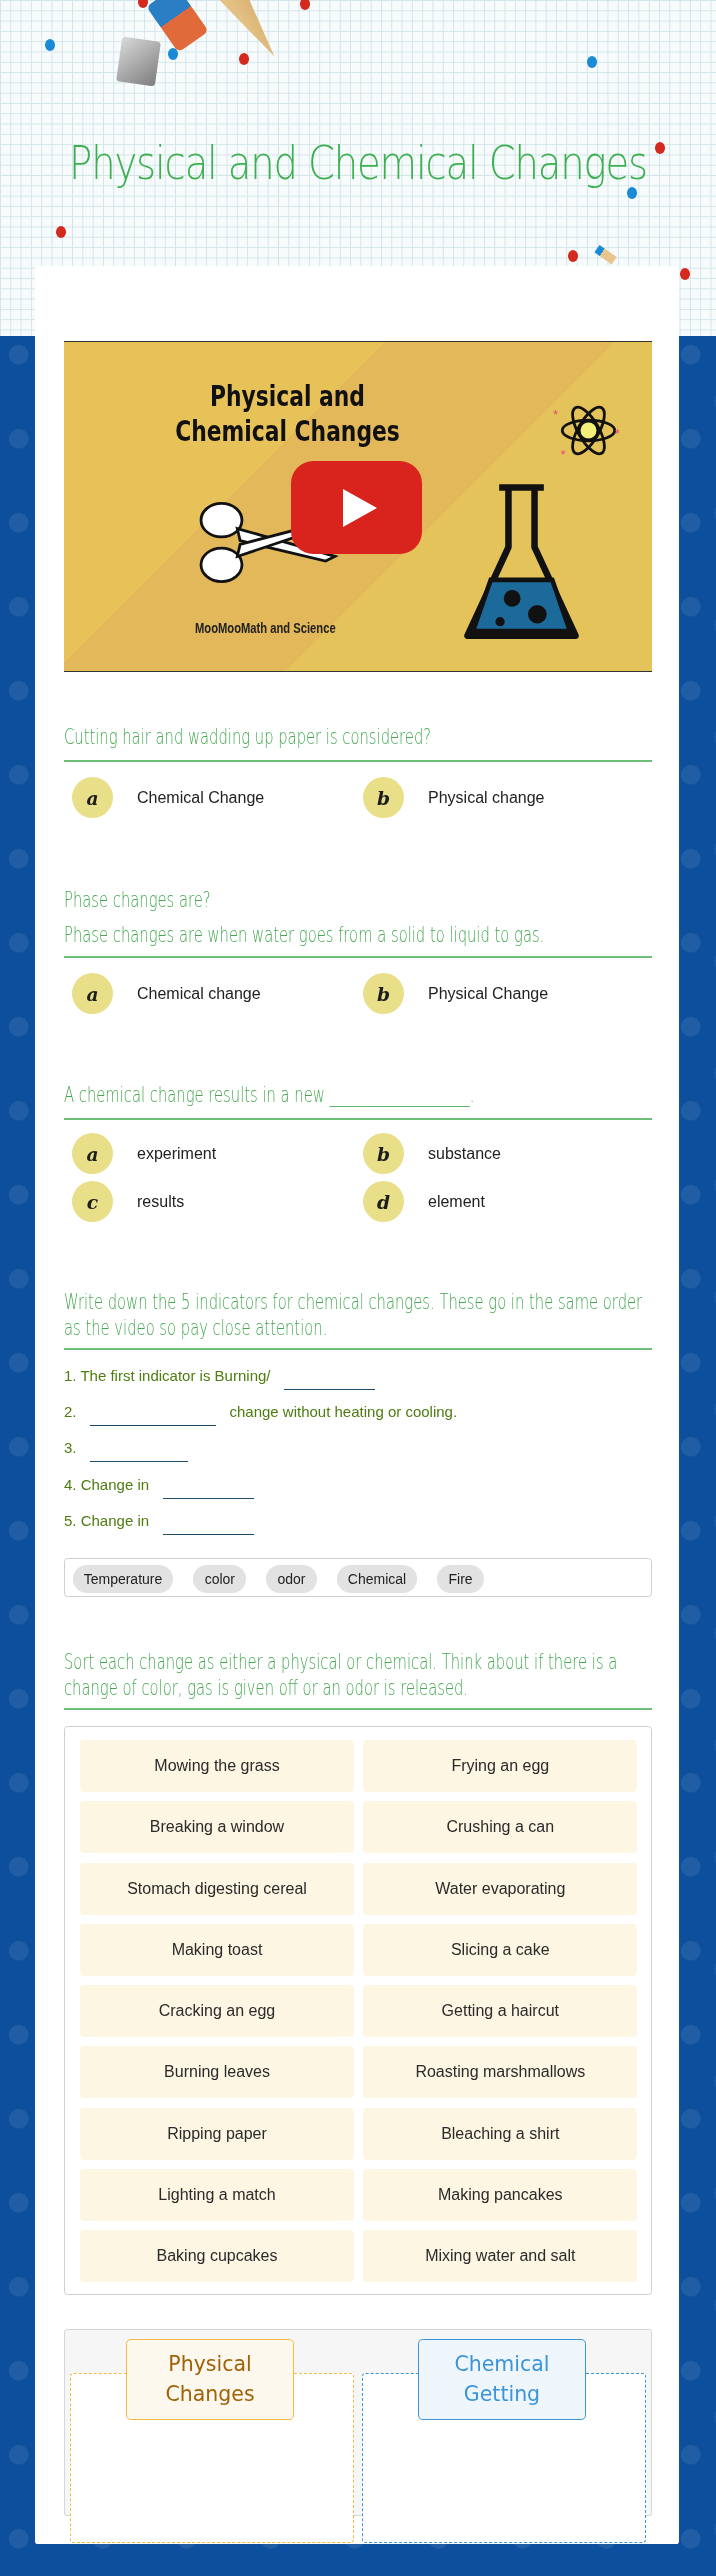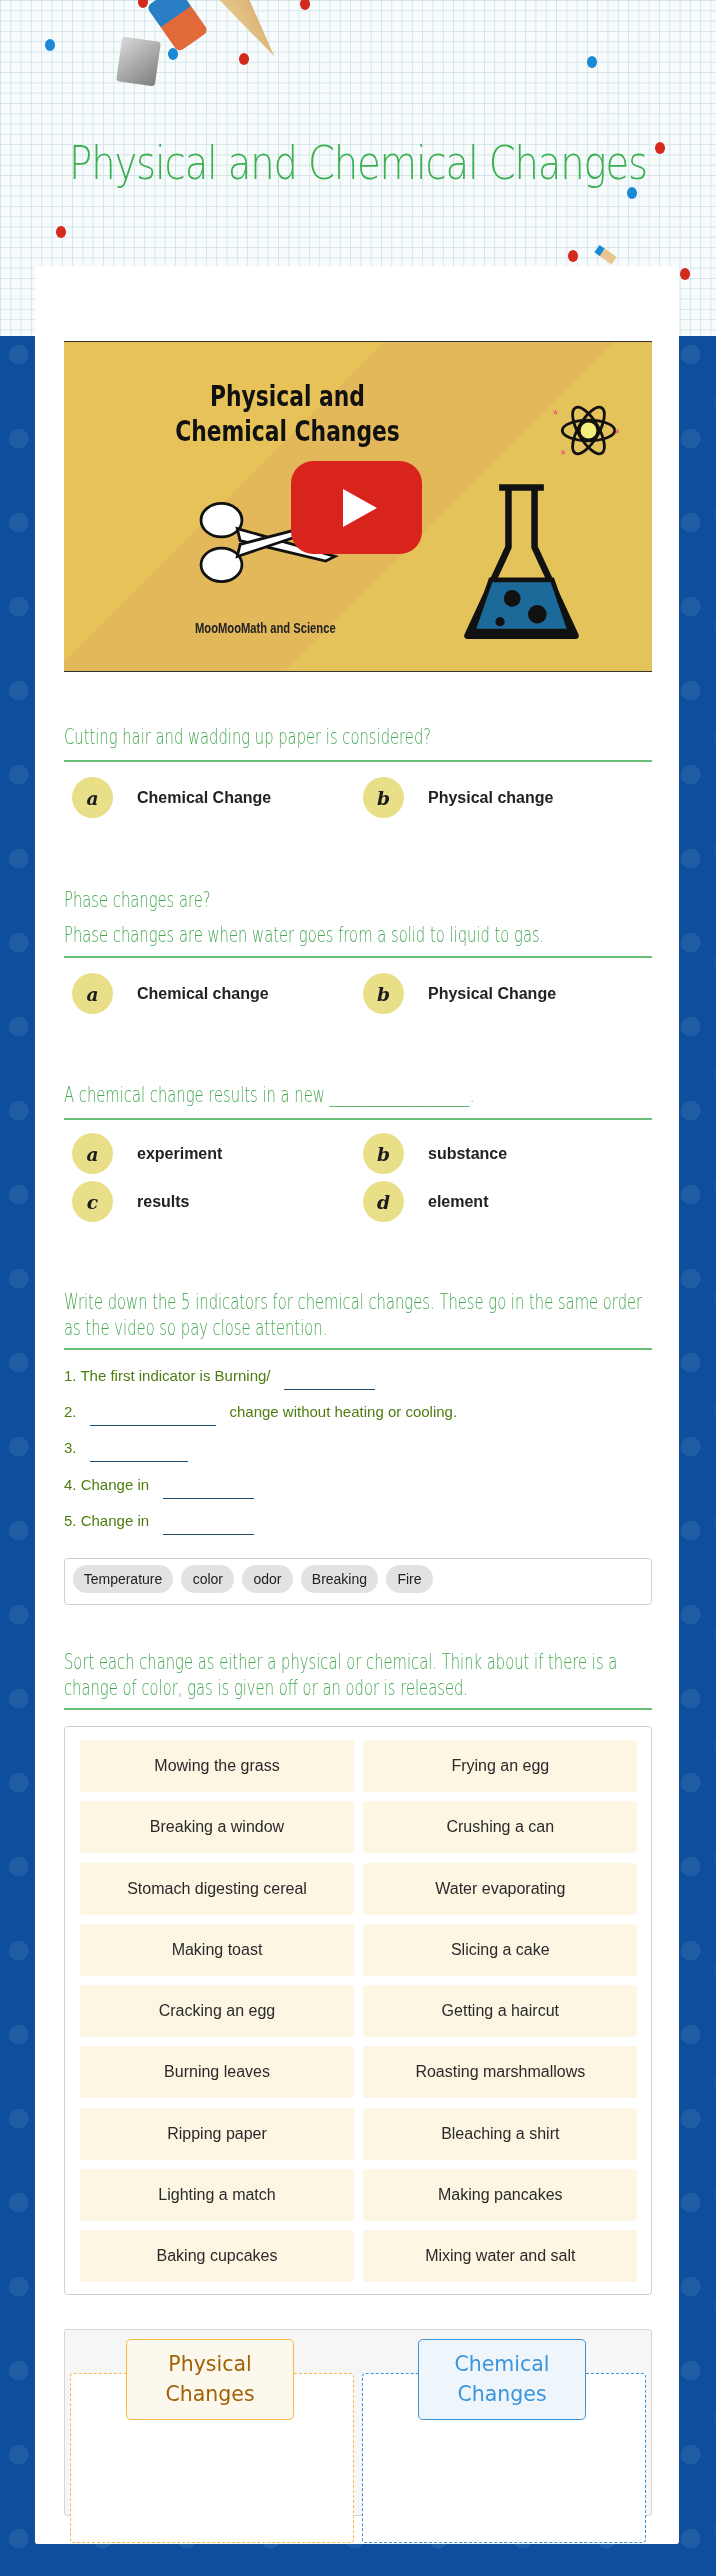--- a/index.html
+++ b/index.html
@@ -79,28 +79,28 @@
     font-family: "DejaVu Sans", sans-serif; font-weight: 300; font-size: 20.5px; color: #45a851;
     transform: scaleX(0.72); transform-origin: left; width: 816px; line-height: 1.6;
   }
   .q-rule { position: absolute; left: 29px; width: 588px; height: 1.9px; background: #6cbf77; }
   .opt { position: absolute; display: flex; align-items: center; }
   .opt .badge {
     width: 41px; height: 41px; border-radius: 50%; background: #e8df88;
     display: flex; align-items: center; justify-content: center;
     font-family: "DejaVu Serif", serif; font-style: italic; font-weight: bold; font-size: 18.7px; color: #1d1d1d;
   }
-  .opt .lbl { margin-left: 24px; font-size: 16px; color: #222; font-weight: bold; }
+  .opt .lbl { margin-left: 24px; font-size: 16px; color: #222; }
 
   .fill-line { font-size: 15px; color: #4d7c0f; position: absolute; left: 29px; }
   .blank { display: inline-block; border-bottom: 1.4px solid #1f4d6e; height: 18.7px; vertical-align: -9.3px; margin-left: 9.3px; }
 
   .word-bank {
-    position: absolute; left: 29px; top: 1292px; width: 588px; height: 47px;
-    border: 0.9px solid #cfcfcf; border-radius: 3.7px; padding: 5.6px 7.5px; display: flex; gap: 8px;
+    position: absolute; left: 29px; top: 1292px; width: 588px; height: 39px;
+    border: 0.9px solid #cfcfcf; border-radius: 3.7px; padding: 5.6px 7.5px; display: flex; gap: 20px;
   }
   .chip { background: #e2e2e2; border-radius: 15px; padding: 0 11.2px; height: 28px; line-height: 28px; font-size: 14px; color: #222; }
 
   .sort-box {
     position: absolute; left: 29px; top: 1460px; width: 588px; height: 569px;
     border: 0.9px solid #cfcfcf; border-radius: 3.7px; padding: 13px 15px;
     display: grid; grid-template-columns: 274px 274px; column-gap: 9.3px; row-gap: 9.3px; grid-auto-rows: 52px;
   }
   .sort-item {
     background: #fdf6e3; border-radius: 3.7px; display: flex; align-items: center; justify-content: center;
@@ -237,21 +237,21 @@
   </div>
   <div class="fill-line" style="top:1246px">
     <span>5. Change in</span>
     <span class="blank" style="width:91px"></span>
   </div>
 
   <div class="word-bank">
     <span class="chip">Temperature</span>
     <span class="chip">color</span>
     <span class="chip">odor</span>
-    <span class="chip">Breaking</span>
+    <span class="chip">Chemical</span>
     <span class="chip">Fire</span>
   </div>
 
   <div class="q-title" style="top:1384px; line-height:1.25;">Sort each change as either a physical or chemical.  Think about if there is a change of color, gas is given off or an odor is released.</div>
   <div class="q-rule" style="top:1442px"></div>
 
   <div class="sort-box">
     <div class="sort-item">Mowing the grass</div>
     <div class="sort-item">Frying an egg</div>
     <div class="sort-item">Breaking a window</div>
@@ -279,16 +279,16 @@
     <svg class="ribbon" style="left:25px" viewBox="0 0 260 80">
       <polygon points="0,0 60,0 60,80 0,80 30,40" fill="#fbcf82"></polygon>
       <polygon points="200,0 260,0 230,40 260,80 200,80" fill="#fbcf82"></polygon>
     </svg>
     <div class="ribbon-label" style="left:61px;color:#a16207;border-color:#f5b944;background:#fcf8ee">Physical Changes</div>
 
     <svg class="ribbon" style="left:317px" viewBox="0 0 260 80">
       <polygon points="0,0 60,0 60,80 0,80 30,40" fill="#8cc8f5"></polygon>
       <polygon points="200,0 260,0 230,40 260,80 200,80" fill="#8cc8f5"></polygon>
     </svg>
-    <div class="ribbon-label" style="left:353px;color:#3a95dd;border-color:#3a95dd;background:#eef5fb">Chemical Changes</div>
+    <div class="ribbon-label" style="left:353px;color:#3a95dd;border-color:#3a95dd;background:#eef5fb">Chemical Getting</div>
   </div>
 </div>
 
 
 </body></html>

